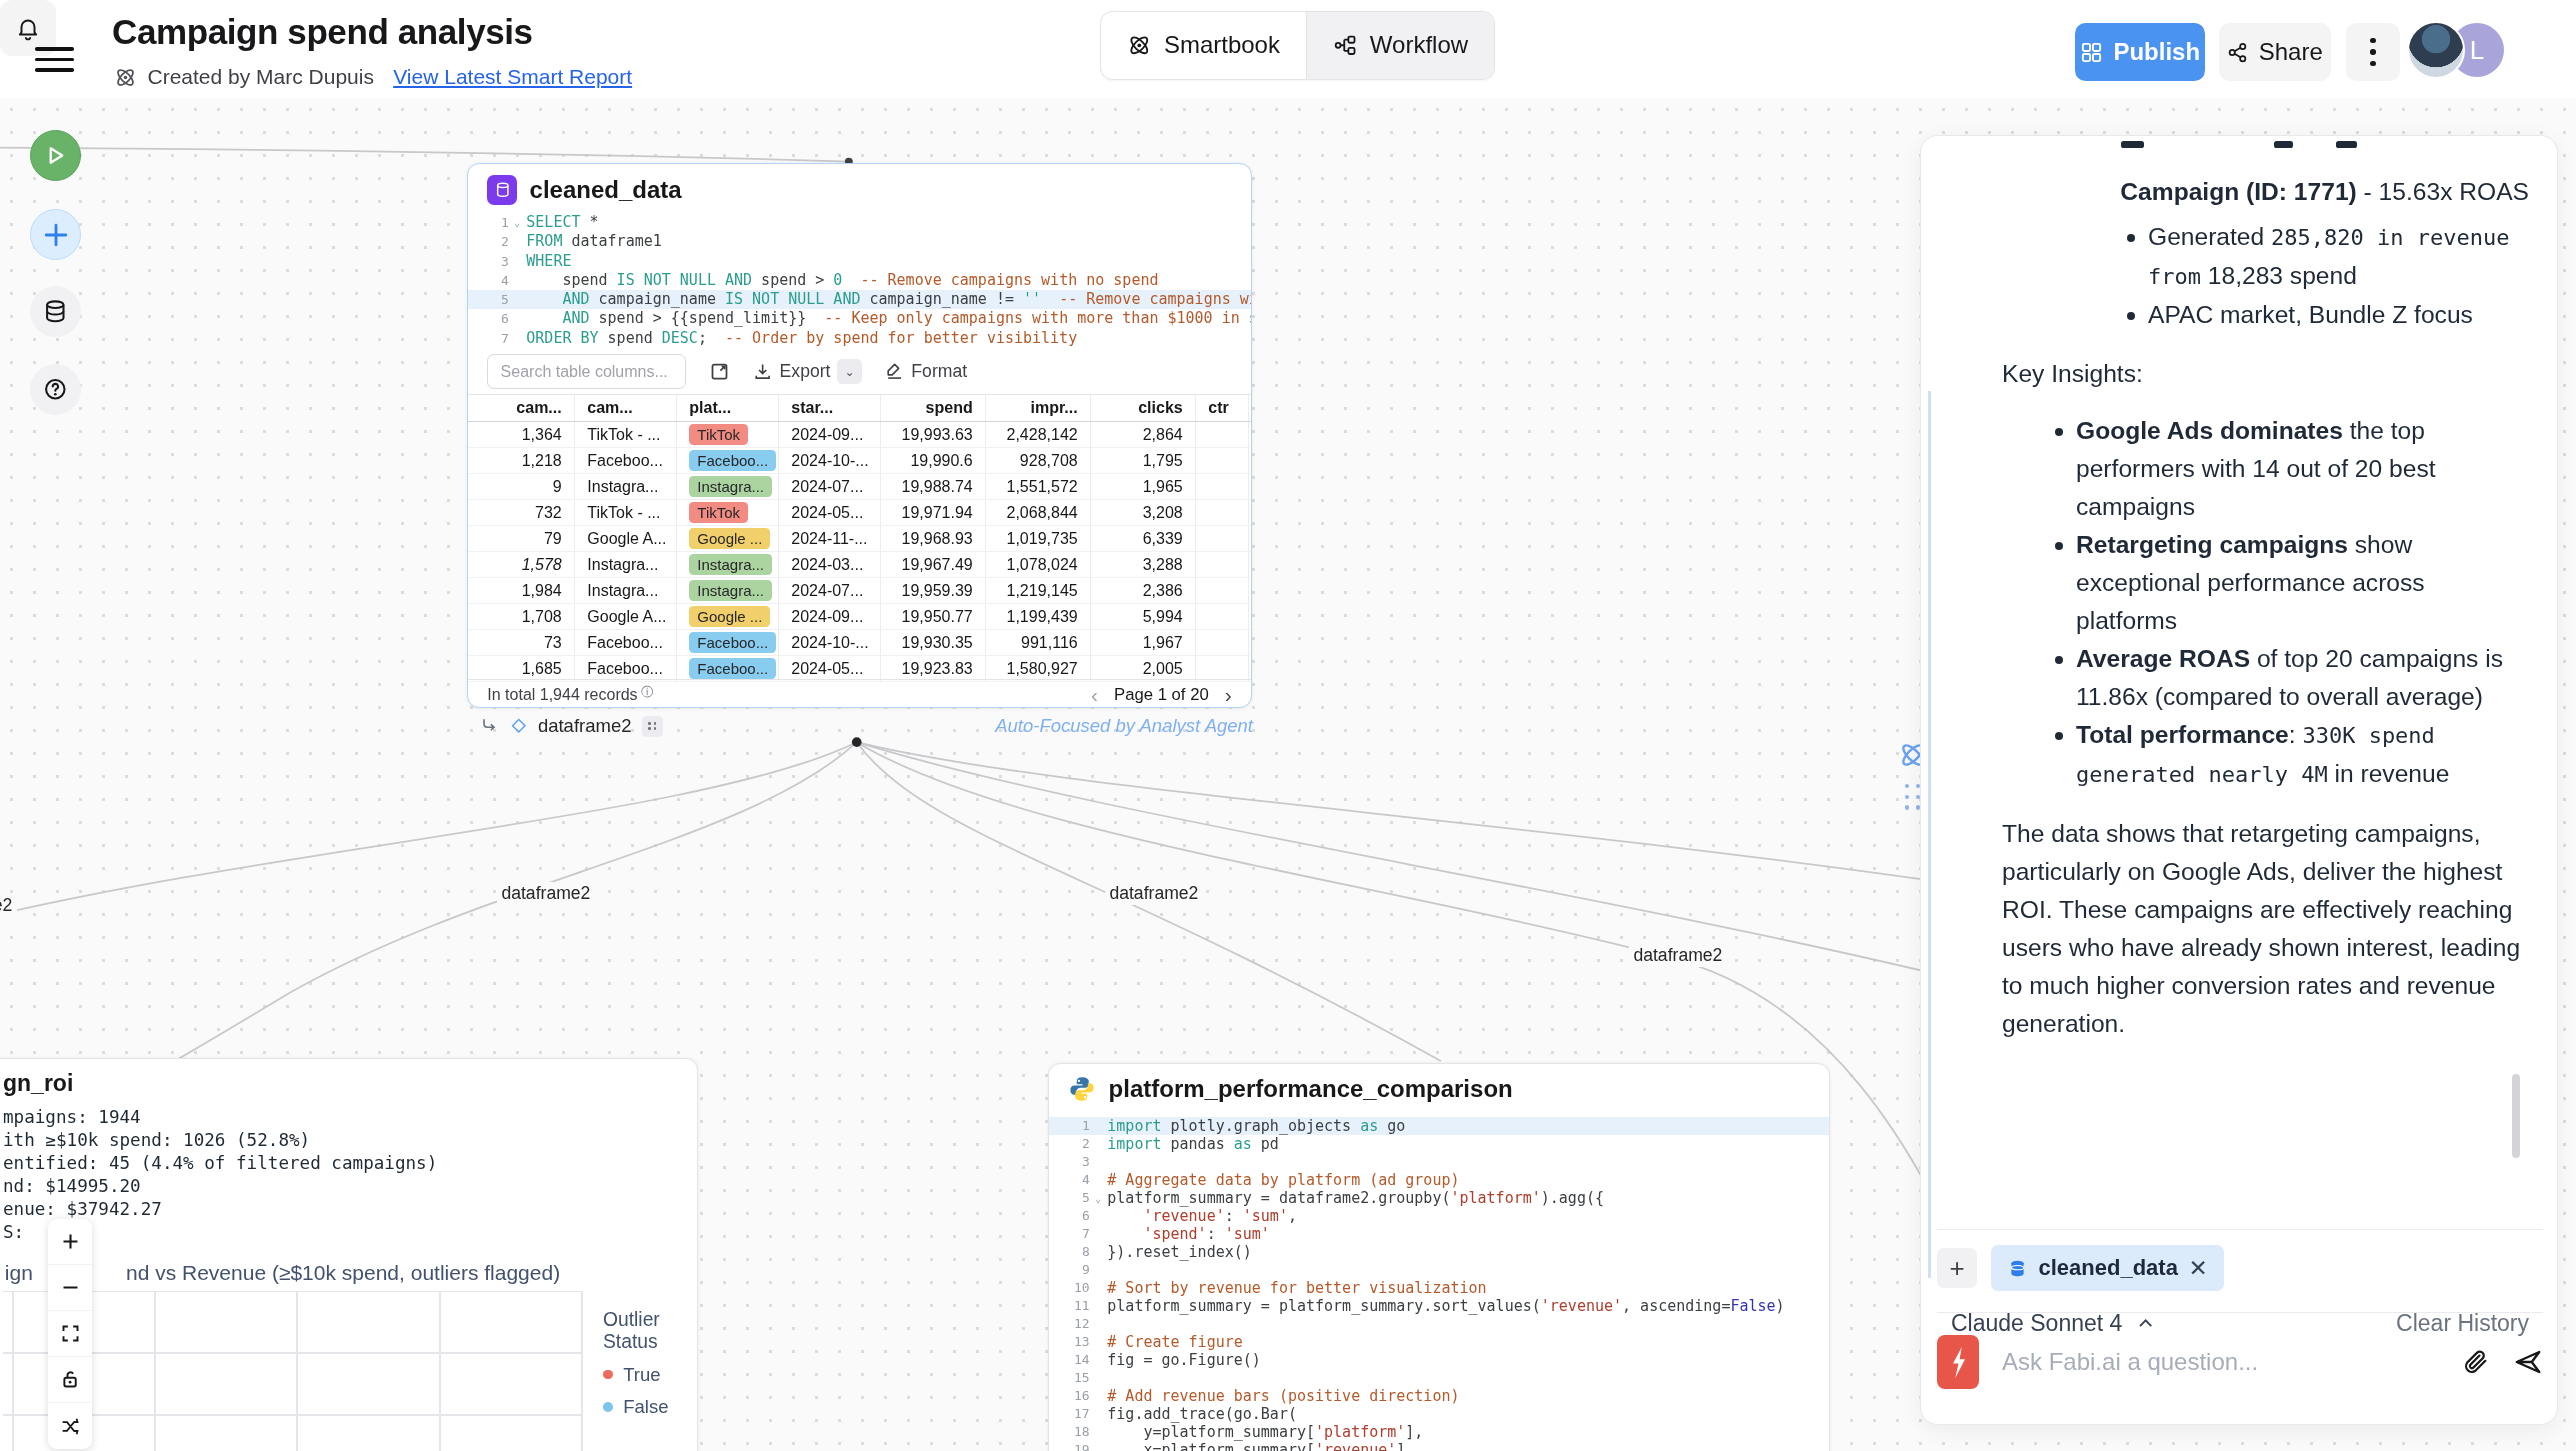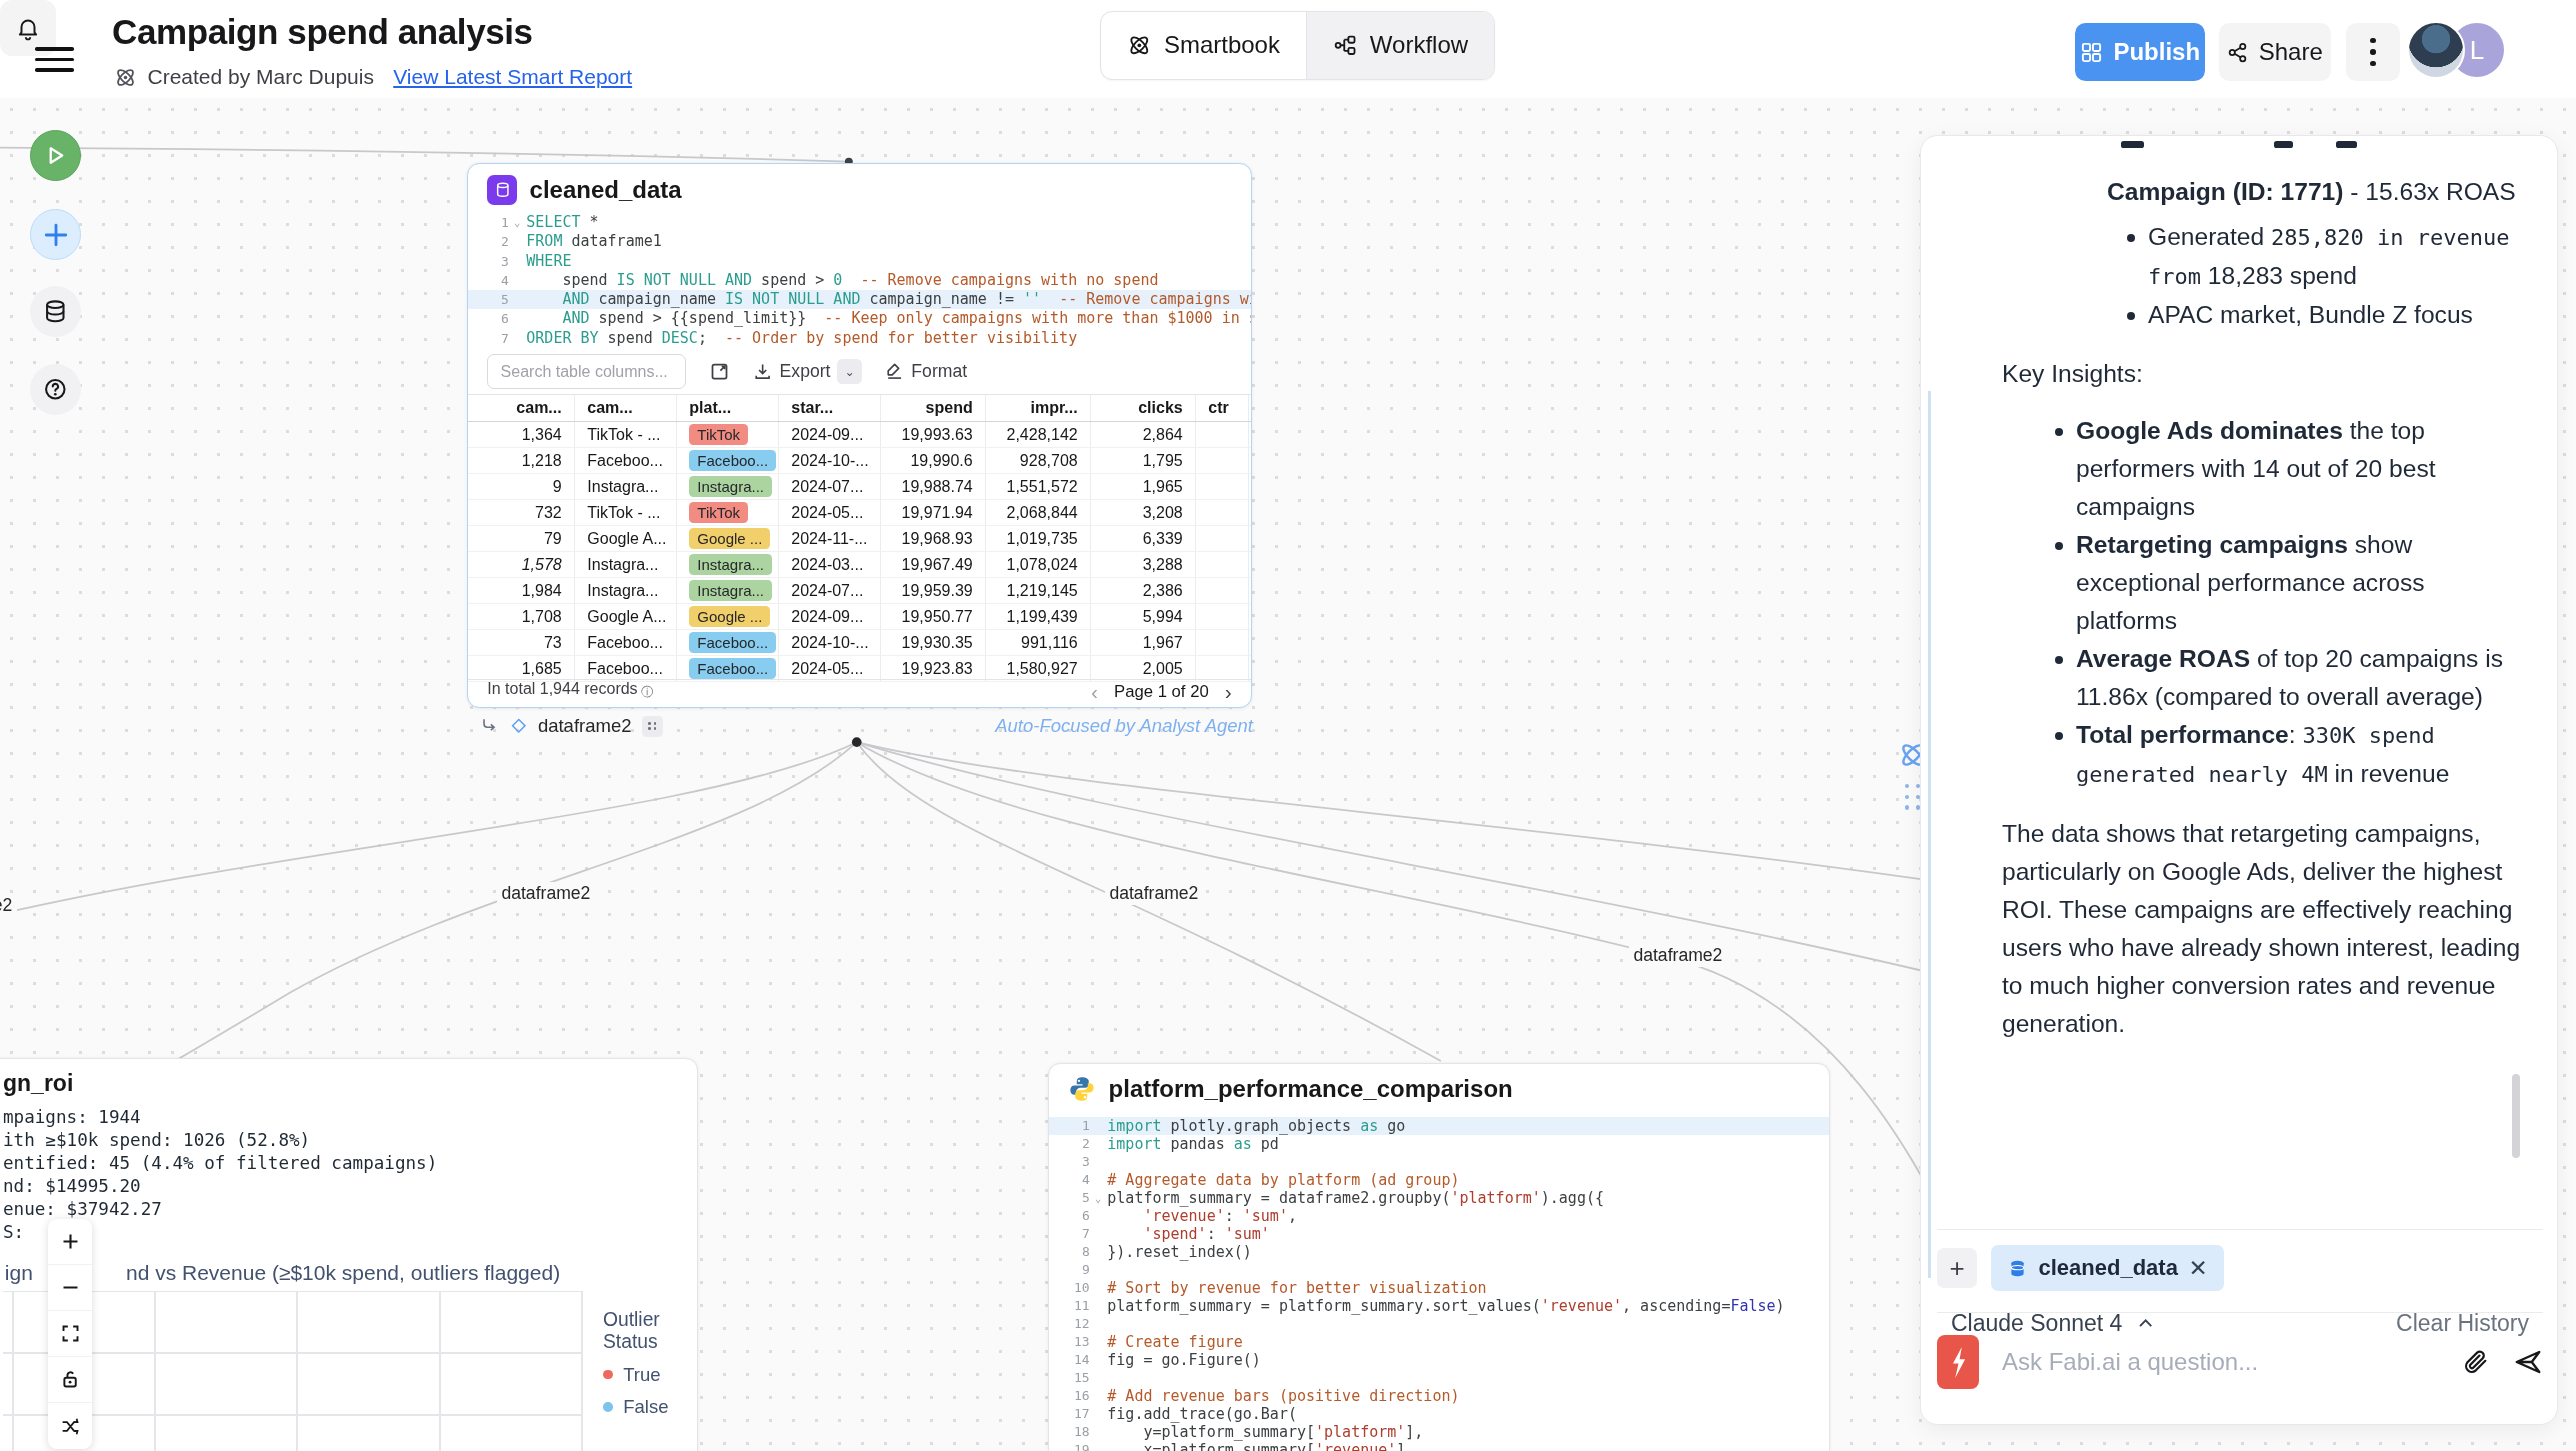--- a/index.html
+++ b/index.html
@@ -88,21 +88,21 @@
     align-items:center; justify-content:center; font-size:12.3px; color:#52525b; }
 
   #dtable { position:absolute; left:0; top:230px; width:100%; }
   .trow { display:flex; height:26px; align-items:center; border-bottom:0.9px solid #f1f1f2; }
   .trow.head { height:28px; font-weight:700; border-top:0.9px solid #e4e4e7; border-bottom:1.8px solid #d4d4d8; }
   .tcell { font-size:16px; padding:0 12.3px; border-right:0.9px solid #ececef; height:100%;
     display:flex; align-items:center; overflow:hidden; white-space:nowrap; }
   .tcell.r { justify-content:flex-end; }
   .badge { font-size:15px; padding:1.8px 8px; border-radius:4.4px; color:#27272a; white-space:nowrap; }
   #table-footer { position:absolute; left:0; top:515px; width:100%; height:30px; border-top:0.9px solid #e4e4e7;
-    display:flex; align-items:flex-start; padding:0 19.3px; font-size:16px; color:#3f3f46; }
+    display:flex; align-items:center; padding:0 19.3px; font-size:16px; color:#3f3f46; }
   #pager { margin-left:auto; display:flex; align-items:center; gap:16px; font-size:16.7px; color:#18181b; }
   #pager .pg { color:#a1a1aa; font-size:21px; cursor:pointer; }
   #pager .pg.on { color:#3f3f46; }
 
   #port-row { position:absolute; left:480px; top:715px; width:773px; display:flex; align-items:center;
     gap:10.5px; font-size:18.5px; color:#27272a; }
   #port-grip { width:21px; height:21px; background:#ececf0; border-radius:4.4px; display:flex;
     align-items:center; justify-content:center; cursor:grab; }
   #port-grip i { width:2.6px; height:2.6px; background:#71717a; border-radius:50%; margin:1.3px; }
   #auto-focus { margin-left:auto; font-style:italic; color:#7eb0f0; font-size:18.5px; }
@@ -131,21 +131,21 @@
   
   #py-node { left:1048px; top:1063px; width:782px; height:545px; overflow:hidden; }
 
   
   #sidebar { position:absolute; left:1920px; top:135px; width:638px; height:1290px; background:#fff;
     border:1.8px solid #e8e8ec; border-radius:17.6px; box-shadow:0 5.3px 21px rgba(0,0,0,.06); overflow:hidden; }
   #thread-line { position:absolute; left:7px; top:255px; width:2.6px; height:887px; background:#cfe0f5; }
   #msg { position:absolute; left:0; top:0; width:638px; padding:24.6px 30px 0 81px;
     font-size:24.6px; line-height:38px; color:#1f2937; }
   .clip-dash { position:absolute; top:5.3px; height:7px; background:#1f2937; border-radius:2.6px; }
-  #msg-heading { margin-left:105px; margin-top:12.3px; }
+  #msg-heading { margin-left:73px; margin-top:12.3px;text-align:right; }
   ul.sb { list-style:none; }
   ul.sb li { position:relative; padding-left:23px; }
   ul.sb li::before { content:""; position:absolute; left:1.8px; top:16px; width:8px; height:8px;
     border-radius:50%; background:#1f2937; }
   #top-bullets { margin-left:123px; width:404px; margin-top:7px; }
   #key-label { margin-top:21px; }
   #insights { margin-left:51px; width:457px; margin-top:19.3px; }
   #sb-para { margin-top:21px; width:532px; }
   .mono { font-family:"DejaVu Sans Mono",monospace; font-size:22px; }
   b { font-weight:700; }

